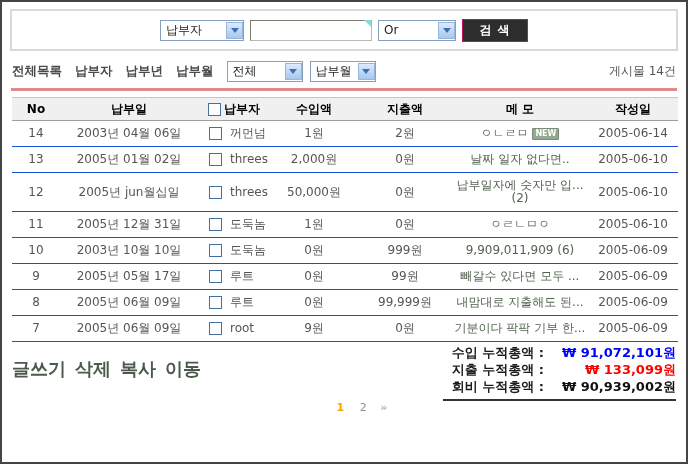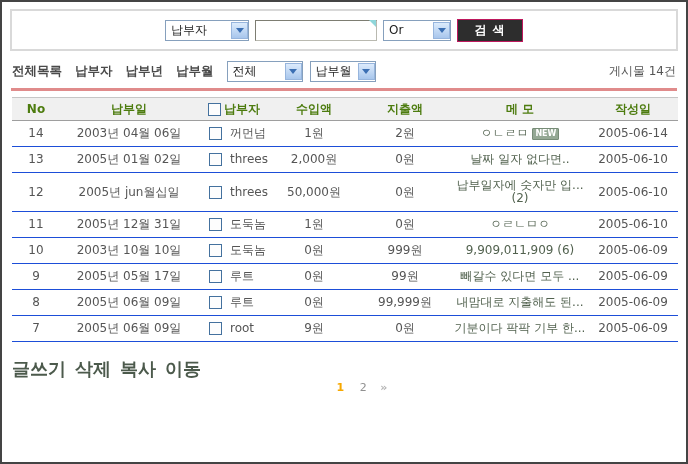--- a/index.html
+++ b/index.html
@@ -33,21 +33,21 @@
     background: linear-gradient(#dcebfc, #a8c6ec);
     border: 1px solid #97b5dd;
     display: flex; align-items: center; justify-content: center;
   }
   .tri-down {
     width: 0; height: 0;
     border-left: 4px solid transparent; border-right: 4px solid transparent;
     border-top: 5px solid #3b6fb3;
   }
   .sel-field { width: 84px; }
-  .sel-or { width: 68px; }
+  .sel-or { width: 78px; }
   .input-wrap { position: relative; display: inline-block; }
   .search-input {
     width: 122px; height: 21px;
     border: 1px solid #7d7d72; border-bottom-color: #b9b9b0; border-right-color: #b9b9b0;
     font-size: 12px; padding: 0 3px;
     font-family: inherit;
   }
   .ime-marker {
     position: absolute; top: 1px; right: 1px;
     width: 0; height: 0;
@@ -78,21 +78,21 @@
   .red-divider { margin: 5px 9px 0 9px; height: 3px; background: #e08b8b; }
   
   table.board {
     margin: 6px 10px 0 10px;
     width: 666px; table-layout: fixed; border-collapse: collapse;
     font-size: 12px; color: #555;
   }
   table.board th {
     background: #f0f0f0;
     border-top: 1px solid #c6c6c6; border-bottom: 1px solid #9e9e9e;
-    height: 23px; font-weight: bold; color: #4d7c0f; font-size: 12px;
+    height: 23px; font-weight: bold; color: #000000; font-size: 12px;
     text-align: center;
   }
   table.board td {
     border-bottom: 1px solid #1d4ed8;
     padding: 6px 2px; text-align: center; line-height: 13px;
     vertical-align: middle;
   }
   .c-no { width: 48px; }
   .c-date { width: 138px; }
   .c-payer { width: 72px; }
@@ -326,20 +326,37 @@
       <td class="c-income">9원</td>
       <td class="c-expense">0원</td>
       <td class="c-memo"><span>기분이다 팍팍 기부 한...</span> </td>
       <td class="c-created">2005-06-09</td>
     </tr>
   </tbody>
   </table>
 
   <div class="footer-area">
     <div class="action-bar"><span class="action-link">글쓰기</span><span class="action-link">삭제</span><span class="action-link">복사</span><span class="action-link">이동</span></div>
+    <div class="totals-block">
+      <div id="totals-rows">
+          <div class="total-row">
+            <span class="total-label">수입 누적총액 :</span>
+            <span class="total-value" style="color: rgb(0, 0, 255);">₩ 91,072,101원</span>
+          </div>
+          <div class="total-row">
+            <span class="total-label">지출 누적총액 :</span>
+            <span class="total-value" style="color: rgb(255, 0, 0);">₩ 133,099원</span>
+          </div>
+          <div class="total-row">
+            <span class="total-label">회비 누적총액 :</span>
+            <span class="total-value" style="color: rgb(17, 17, 17);">₩ 90,939,002원</span>
+          </div>
+        </div>
+      <div class="totals-divider"></div>
+    </div>
   </div>
 
   <div class="pagination">
     <span class="page-current" style="color: rgb(247, 168, 0);">1</span>
     <span class="page-link">2</span>
     <span class="page-next">»</span>
   </div>
 
 </div>
 

